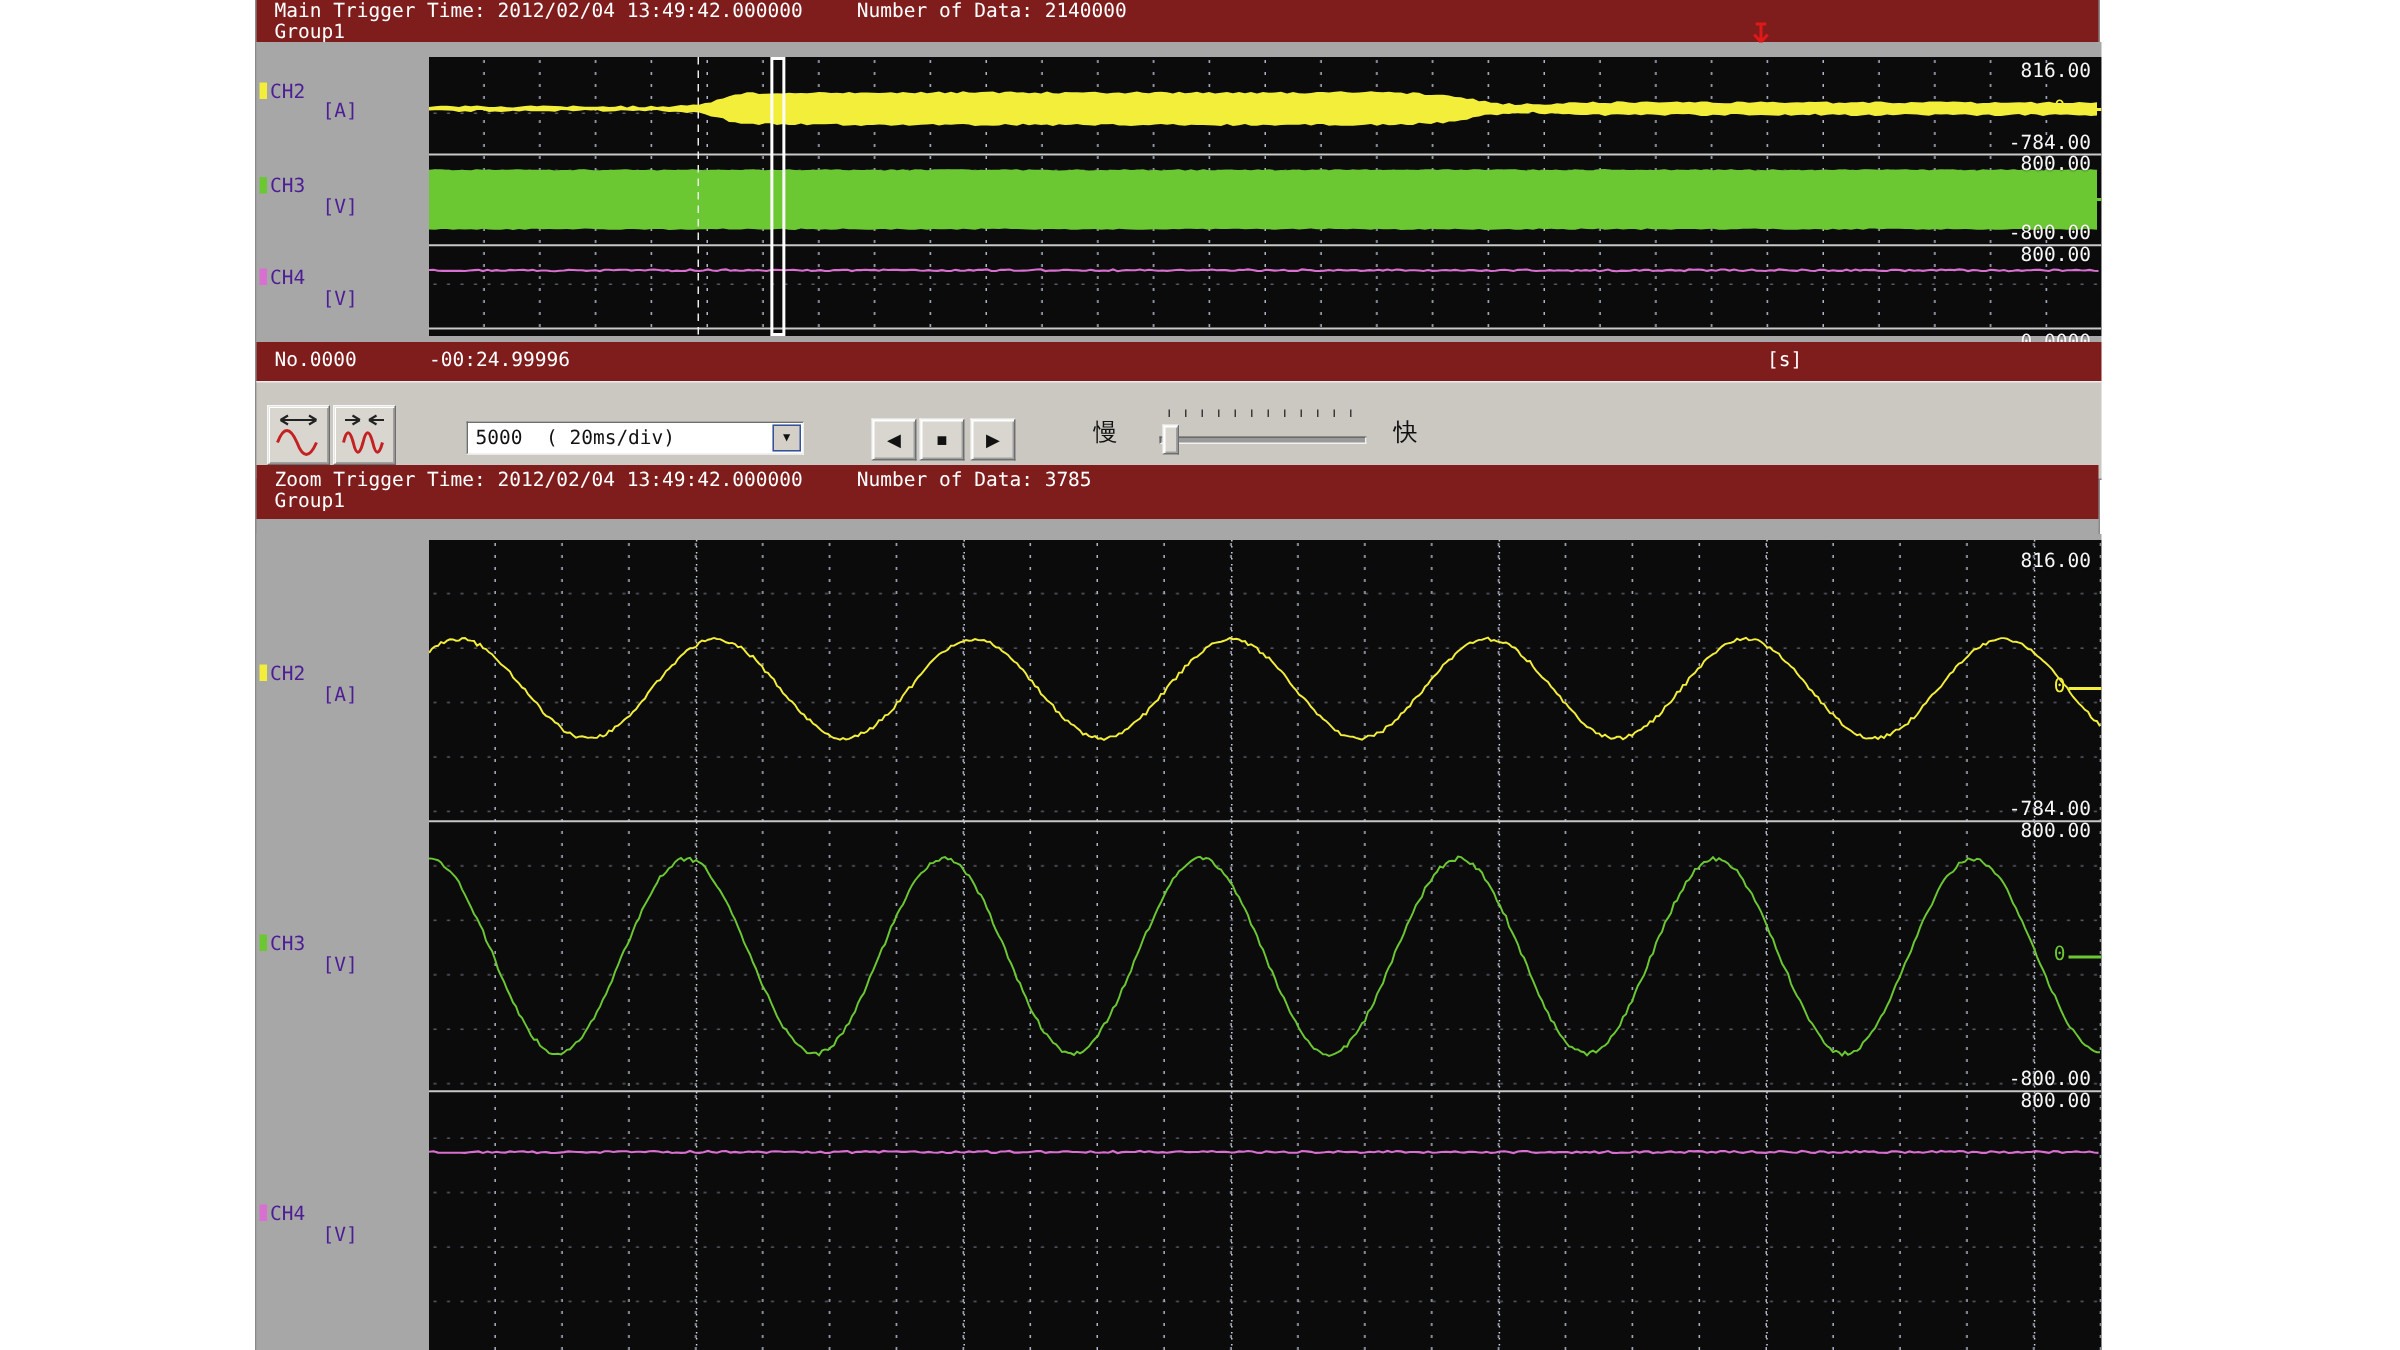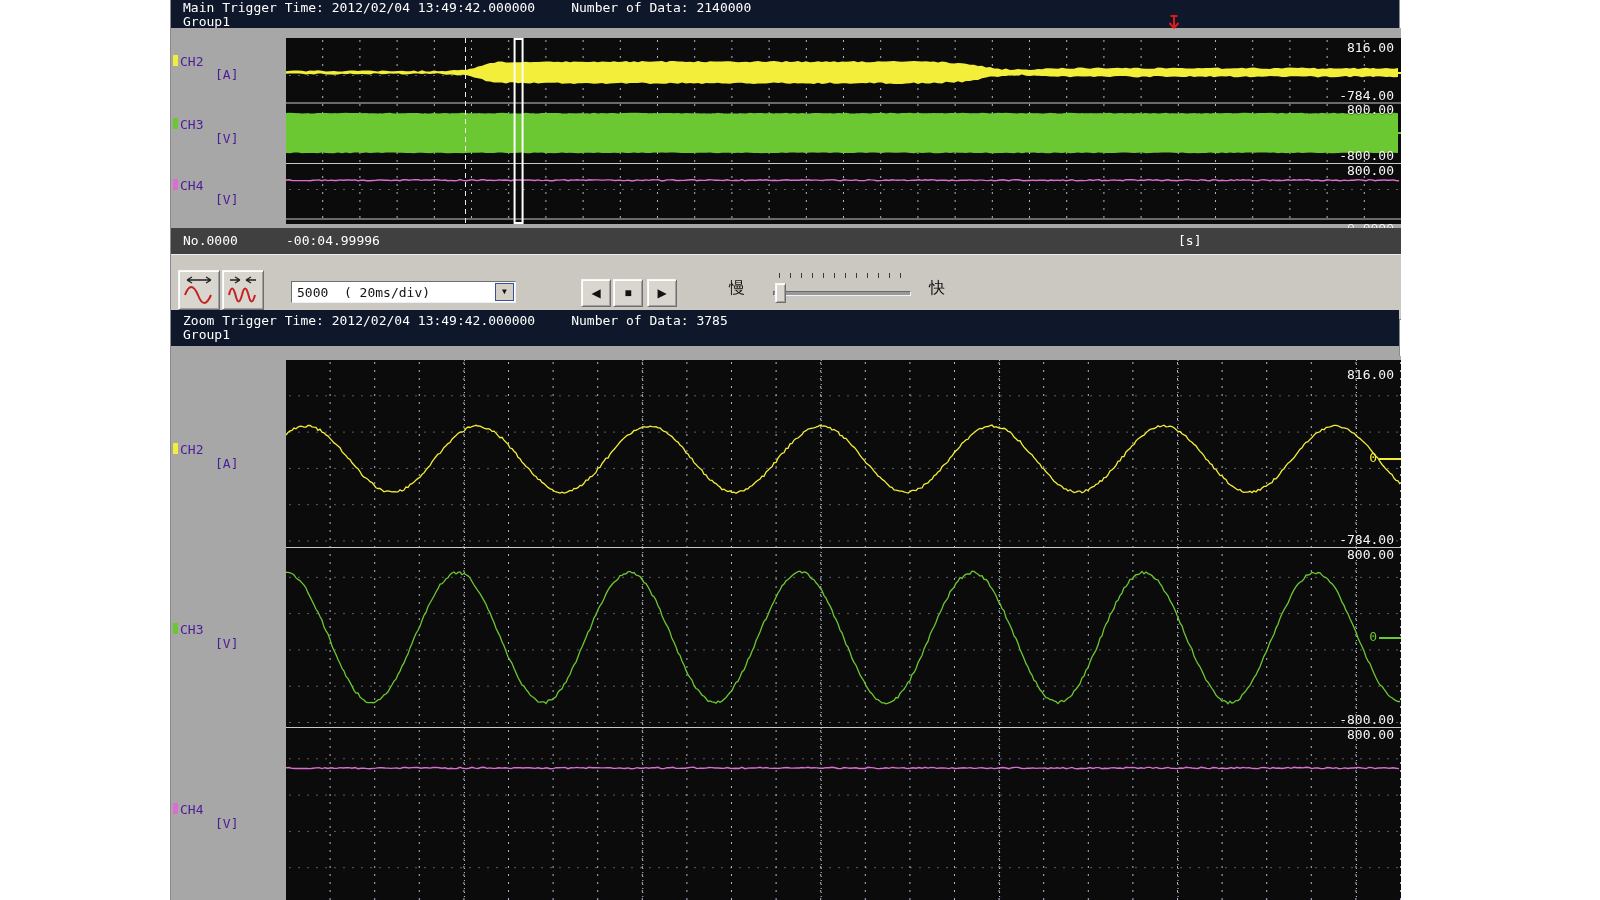--- a/index.html
+++ b/index.html
@@ -1,32 +1,32 @@
 <!DOCTYPE html>
 <html><head>
 <meta charset="utf-8">
 <style>
   *{margin:0;padding:0;box-sizing:border-box}
   html,body{width:1600px;height:900px;background:#fff;overflow:hidden;
     font-family:"DejaVu Sans Mono","Liberation Mono",monospace;}
   .screen{position:relative;width:1600px;height:900px;background:#fff;overflow:hidden}
   .app{position:absolute;left:170px;top:0;width:1230px;height:900px;background:#a7a7a7;
     border-left:1px solid #8a8a8a;border-right:1px solid #8a8a8a}
-  .hdr{position:absolute;left:0;width:100%;background:#0f172a;color:#fff;font-size:13px;line-height:14px;padding:1px 0 0 12px}
+  .hdr{position:absolute;left:0;width:100%;background:#7f1d1d;color:#fff;font-size:13px;line-height:14px;padding:1px 0 0 12px}
   .hrow{display:flex;gap:36px;white-space:pre}
   .panel{position:absolute;left:0;width:1230px;background:#a7a7a7;overflow:hidden}
   .plot{position:absolute;display:block;background:#0b0b0b}
   .gl{position:absolute;font-size:13px;line-height:13px;color:#f6f6f6;white-space:pre;
       text-shadow:0 1px 1px rgba(0,0,0,0.35)}
   .gl.num{right:7px;text-align:center}
   .gl.chn{color:#4c1d95;text-shadow:none}
   .gl.zero{right:24px;text-shadow:none}
   .chmark{position:absolute;left:2px;width:5px;height:11px}
   .ztick{position:absolute;right:0;width:22px;height:2px}
-  .statusbar{position:absolute;left:0;width:1230px;background:#404040;color:#fff;font-size:13px}
+  .statusbar{position:absolute;left:0;width:1230px;background:#7f1d1d;color:#fff;font-size:13px}
   .statusbar span{position:absolute;line-height:26px;white-space:pre}
   .toolbar{position:absolute;left:0;width:1230px;background:#cbc8c1;
      border-top:1px solid #ececec;border-bottom:1px solid #828282}
   .tbtn{position:absolute;width:42px;height:40px;background:#d9d6cf;padding:0;cursor:pointer;
      border:1px solid;border-color:#f6f6f6 #6e6e6e #6e6e6e #f6f6f6;
      box-shadow:inset 1px 1px 0 #fff,inset -1px -1px 0 #a0a0a0;
      display:flex;align-items:center;justify-content:center}
   .pbtn{position:absolute;width:30px;height:28px;background:#d9d6cf;padding:0;cursor:pointer;
      border:1px solid;border-color:#f6f6f6 #6e6e6e #6e6e6e #f6f6f6;
      box-shadow:inset 1px 1px 0 #fff,inset -1px -1px 0 #a0a0a0;
@@ -103,39 +103,39 @@
 
     <span class="gl num" style="top:136px">800.00</span>
     <span class="chmark" style="top: 151px; background: rgb(217, 111, 208);"></span>
     <span class="gl chn" style="left:9px;top:151px">CH4</span>
     <span class="gl chn" style="left:44px;top:165px">[V]</span>
     <span class="gl num" style="top:194px">0.0000</span>
   </div>
 
   <div class="statusbar" style="top:228px;height:26px">
     <span style="left:12px">No.0000</span>
-    <span style="left:115px">-00:04.99996</span>
+    <span style="left:115px">-00:24.99996</span>
     <span style="left:1007px">[s]</span>
   </div>
 
   <div class="toolbar" style="top:254px;height:66px">
     <button class="tbtn" style="left:7px;top:15px">
       <svg width="34" height="32" viewBox="0 0 34 32">
         <path d="M5 6 H29 M5 6 l5 -3 M5 6 l5 3 M29 6 l-5 -3 M29 6 l-5 3" stroke="#222" stroke-width="1.4" fill="none"></path>
         <path d="M3 21 q6 -16 13 0 q6 16 13 0" stroke="#c42222" stroke-width="2" fill="none"></path>
       </svg>
     </button>
     <button class="tbtn" style="left:51px;top:15px">
       <svg width="34" height="32" viewBox="0 0 34 32">
         <path d="M4 6 H14 M14 6 l-5 -3 M14 6 l-5 3 M30 6 H20 M20 6 l5 -3 M20 6 l5 3" stroke="#222" stroke-width="1.4" fill="none"></path>
         <path d="M3 21 q3 -13 6.5 0 q3 13 6.5 0 q3 -13 6.5 0 q3 13 6.5 0" stroke="#c42222" stroke-width="2" fill="none"></path>
       </svg>
     </button>
 
-    <div class="combo" style="left:120px;top:26px">
+    <div class="combo" style="left:140px;top:26px">
       <span class="combo-text">5000  ( 20ms/div)</span>
       <span class="combo-btn">
         <span class="arr">▼</span>
       </span>
     </div>
 
     <button class="pbtn" style="left:410px;top:24px">
       <span>◀</span>
     </button>
     <button class="pbtn" style="left:442px;top:24px">

